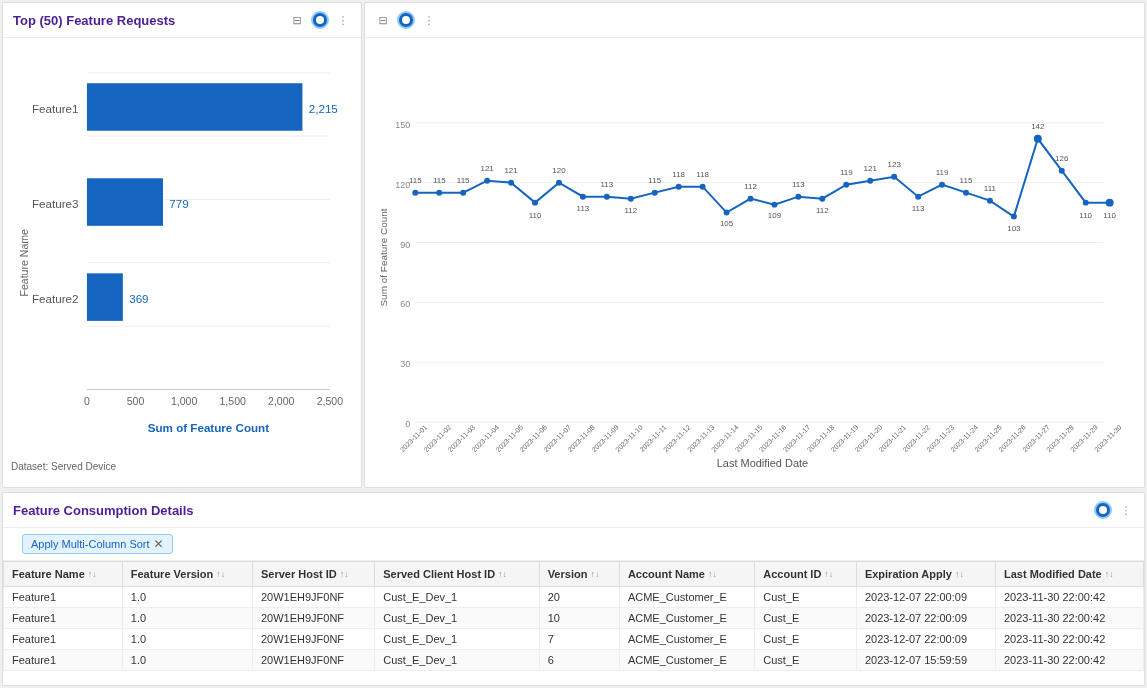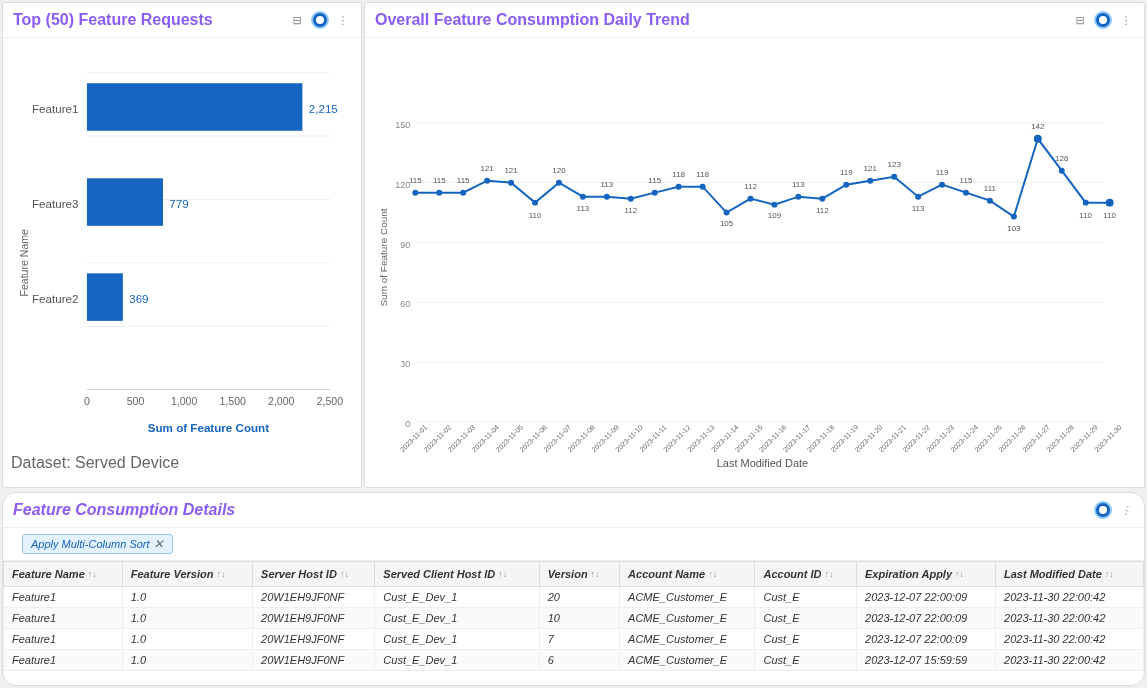--- a/index.html
+++ b/index.html
@@ -5,34 +5,34 @@
     * { box-sizing: border-box; margin: 0; padding: 0; }
     body { font-family: Arial, sans-serif; font-size: 12px; background: #f5f5f5; color: #333; }
     
     .dashboard { display: flex; flex-direction: column; width: 1147px; height: 688px; background: #f0f0f0; }
     
     .top-panels { display: flex; flex-direction: row; height: 490px; gap: 2px; padding: 2px; }
     
     .panel { background: white; border: 1px solid #ddd; border-radius: 2px; position: relative; }
     
     .panel-header { display: flex; align-items: center; justify-content: space-between; padding: 8px 10px; border-bottom: 1px solid #eee; }
-    .panel-title { font-size: 16px; font-weight: bold; color: #8b5cf6; }
+    .panel-title { font-size: 13px; font-weight: bold; color: #4c1d95; }
     .panel-controls { display: flex; align-items: center; gap: 6px; }
     .panel-icon { width: 16px; height: 16px; display: flex; align-items: center; justify-content: center; cursor: pointer; color: #888; font-size: 11px; }
     .circle-icon { width: 18px; height: 18px; border-radius: 50%; background: #1565c0; border: 2px solid #90caf9; display: flex; align-items: center; justify-content: center; }
     .circle-inner { width: 8px; height: 8px; border-radius: 50%; background: white; }
     
     .left-panel { width: 360px; flex-shrink: 0; }
     .right-panel { flex: 1; }
     
     .chart-area { padding: 10px; height: calc(100% - 45px); position: relative; display: flex; flex-direction: column; }
-    .dataset-label { position: absolute; bottom: 5px; left: 8px; font-size: 16px; color: #666; }
-    
-    
-    .bottom-panel { flex: 1; background: white; border: 1px solid #ddd; border-radius: 14px; margin: 2px; position: relative; font-style: italic; }
+    .dataset-label { position: absolute; bottom: 5px; left: 8px; font-size: 10px; color: #666; }
+    
+    
+    .bottom-panel { flex: 1; background: white; border: 1px solid #ddd; border-radius: 2px; margin: 2px; position: relative; }
     .bottom-panel-header { display: flex; align-items: center; justify-content: space-between; padding: 8px 10px; border-bottom: 1px solid #eee; }
     
     
     .table-toolbar { padding: 6px 19px; display: flex; align-items: center; gap: 8px; border-bottom: 1px solid #eee; }
     .sort-badge { background: #e3f2fd; border: 1px solid #90caf9; border-radius: 3px; padding: 2px 8px; font-size: 11px; color: #1565c0; display: flex; align-items: center; gap: 4px; cursor: pointer; }
     .close-x { font-size: 12px; color: #666; cursor: pointer; }
     
     .table-wrapper { overflow-x: auto; height: calc(100% - 80px); overflow-y: auto; }
     table { width: 100%; border-collapse: collapse; font-size: 11px; }
     thead { background: #f5f5f5; position: sticky; top: 0; z-index: 2; }
@@ -94,21 +94,20 @@
           <text x="300" y="335" text-anchor="middle" font-size="10" fill="#666">2,500</text>
 
           <text x="185" y="360" text-anchor="middle" font-size="11" fill="#1565c0" font-weight="bold">Sum of Feature Count</text>
         </svg>
         <div class="dataset-label">Dataset: Served Device</div>
       </div>
     </div>
 
     <div class="panel right-panel">
       <div class="panel-header">
-        <span class="panel-title">Overall Feature Consumption Daily Trend</span>
         <div class="panel-controls">
           <div class="panel-icon">⊟</div>
           <div class="circle-icon">
               <div class="circle-inner"></div>
             </div>
           <div class="panel-icon">⋮</div>
         </div>
       </div>
       <div class="chart-area">
         <svg width="100%" height="100%" viewBox="0 0 760 420">

